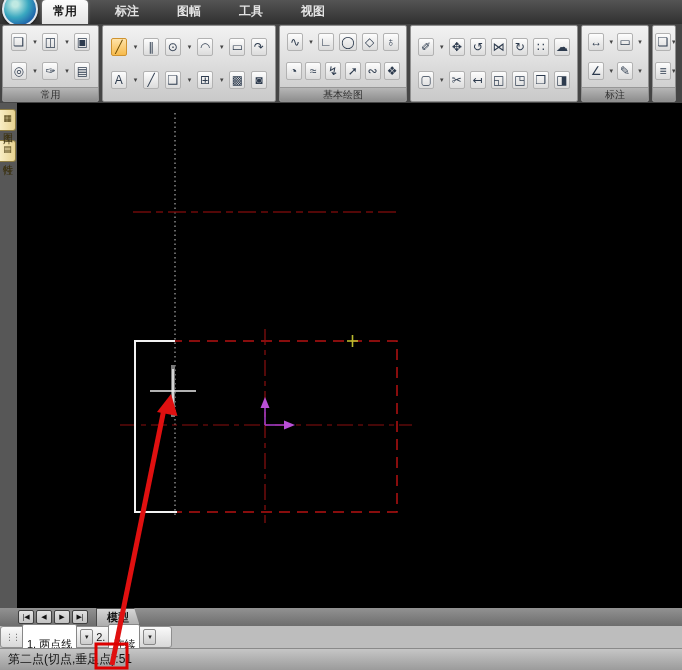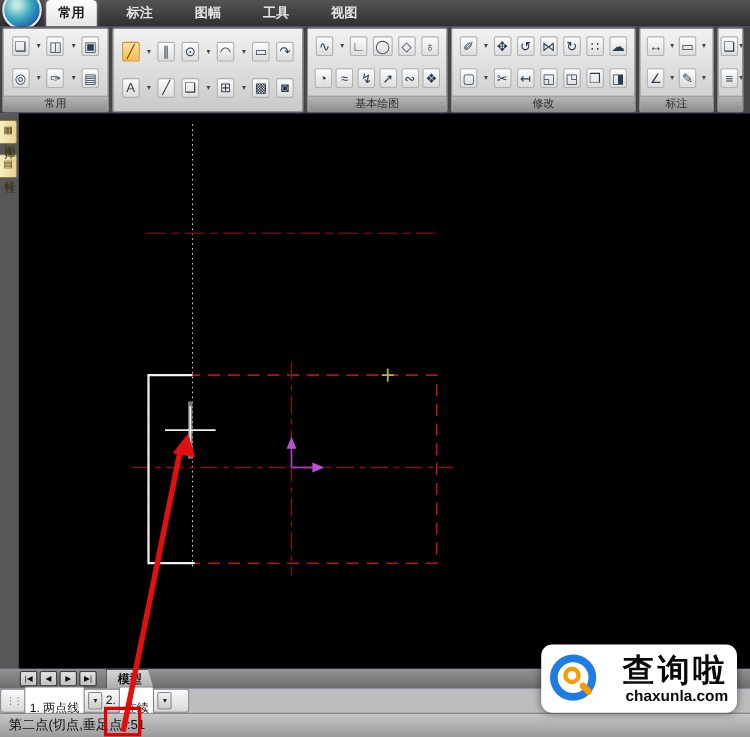--- a/index.html
+++ b/index.html
@@ -1,18 +1,18 @@
 <!DOCTYPE html>
 <html><head>
 <meta charset="utf-8">
 <style>
   * { margin:0; padding:0; box-sizing:border-box; }
   html,body { width:682px; height:670px; overflow:hidden;
     font-family:"Liberation Sans","DejaVu Sans",sans-serif; }
-  #app { position:relative; width:682px; height:670px; background:#8b5cf6; }
+  #app { position:relative; width:682px; height:670px; background:#e5e5e5; }
 
   
   .tabbar { position:absolute; left:0; top:0; width:682px; height:24px;
     background:linear-gradient(#545454,#303030); display:flex; align-items:flex-end;
     padding-left:42px; gap:16px; }
   .app-logo { position:absolute; left:2px; top:-9px; width:36px; height:36px;
     border-radius:50%; background:radial-gradient(circle at 35% 35%, #bfe9e2 10%, #3aa8c0 45%, #1b5aa8 80%);
     border:2px solid #dfe7ee; box-shadow:0 1px 3px rgba(0,0,0,.6); }
   .rtab { font-size:12px; font-weight:bold; color:#e3e3e3; padding:3px 11px 4px; cursor:default; }
   .rtab.active { background:linear-gradient(#fdfdfd,#e4e4e4); color:#1a1a1a;
@@ -185,21 +185,20 @@
             <div class="btn">▢</div>
             <span class="dd">▾</span>
             <div class="btn">✂</div>
             <div class="btn">↤</div>
             <div class="btn">◱</div>
             <div class="btn">◳</div>
             <div class="btn">❒</div>
             <div class="btn">◨</div>
           </div>
         </div>
-        <div class="g-label">修改</div>
       </div>
       <div class="group" style="width: 68px;">
         <div class="g-rows">
           <div class="g-row">
             <div class="btn">↔</div>
             <span class="dd">▾</span>
             <div class="btn">▭</div>
             <span class="dd">▾</span>
           </div>
           <div class="g-row">
@@ -281,25 +280,14 @@
   <div class="statusbar">
     <span>第二点(切点,垂足点):51</span>
   </div>
 
   <svg class="overlay" id="overlay-svg">
       <line x1="112" y1="665" x2="164" y2="409" stroke="#e01010" stroke-width="5"></line>
       <polygon points="171,394 177.5,416 157,412" fill="#e01010"></polygon>
       <rect x="96" y="644" width="31" height="24" fill="none" stroke="#dd0000" stroke-width="3"></rect>
     </svg>
 
-  <div class="watermark">
-    <div class="wm-logo">
-      <div class="wm-ring"></div>
-      <div class="wm-glass"></div>
-      <div class="wm-handle"></div>
-    </div>
-    <div class="wm-text">
-      <div class="wm-title">查询啦</div>
-      <div class="wm-domain">chaxunla.com</div>
-    </div>
-  </div>
 
 </div>
 
 </body></html>

